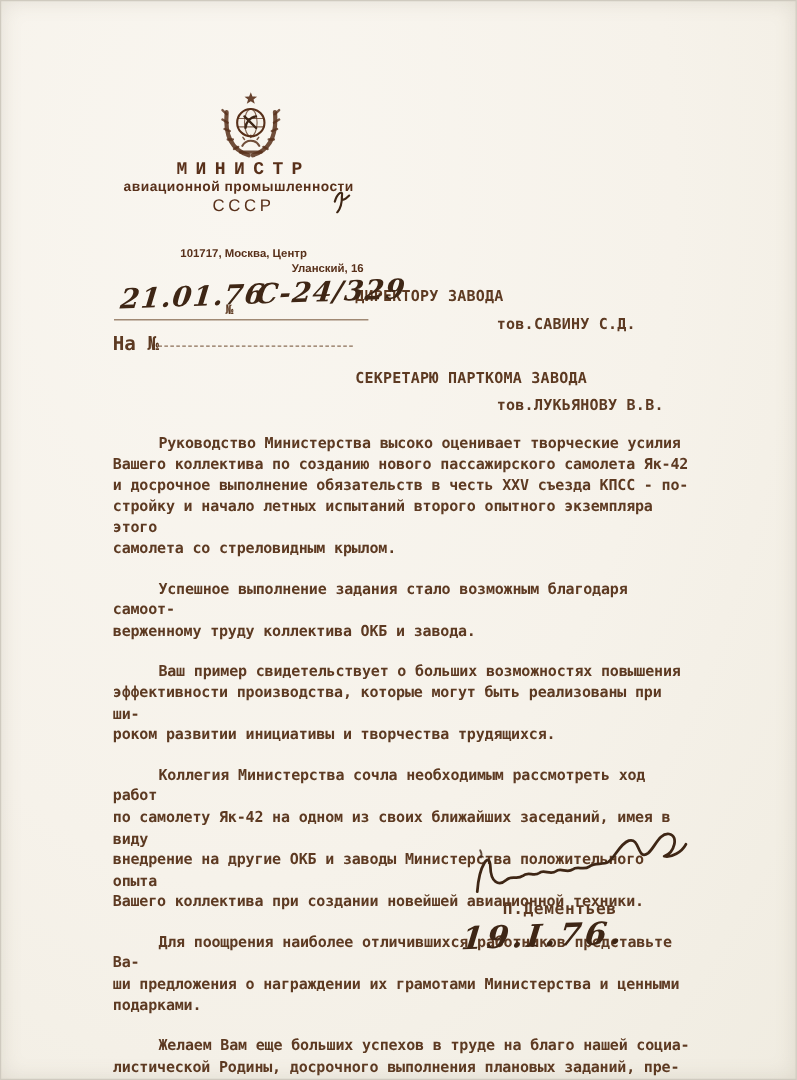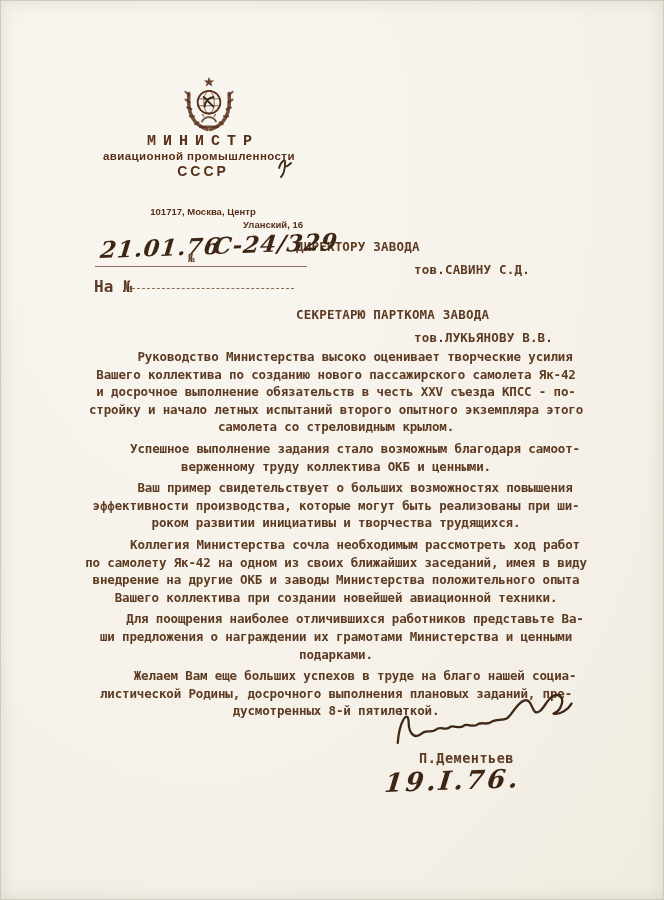--- a/index.html
+++ b/index.html
@@ -21,21 +21,21 @@
   }
   
   .emblem{position:absolute;left:180px;top:76px;width:58px;height:56px;}
   .lh-title{position:absolute;left:103px;top:133px;width:200px;text-align:center;
     font-family:Liberation Mono, monospace;font-weight:bold;font-size:15px;
     letter-spacing:7px;color:var(--ink-letterhead);}
   .lh-sub{position:absolute;left:103px;top:150px;width:200px;text-align:left;
     font-family:"Liberation Sans", sans-serif;font-weight:bold;font-size:11.5px;
     letter-spacing:.4px;color:var(--ink-letterhead);}
   .lh-country{position:absolute;left:103px;top:163px;width:200px;text-align:center;
-    font-family:"Liberation Sans", sans-serif;font-weight:bold;font-size:14px;
+    font-family:"Liberation Sans", sans-serif;font-weight:normal;font-size:14px;
     letter-spacing:3px;color:var(--ink-letterhead);}
   .lh-addr1{position:absolute;left:103px;top:206px;width:200px;text-align:center;
     font-family:"Liberation Sans", sans-serif;font-weight:bold;font-size:9.5px;
     color:var(--ink-letterhead);}
   .lh-addr2{position:absolute;left:103px;top:219px;width:200px;text-align:right;
     font-family:"Liberation Sans", sans-serif;font-weight:bold;font-size:9.5px;
     color:var(--ink-letterhead);}
   
   .recipient{position:absolute;left:296px;width:310px;font-weight:bold;
     font-size:12.5px;letter-spacing:.2px;color:var(--ink-typed);}
@@ -47,22 +47,22 @@
   .hand{font-family:"DejaVu Serif", serif;font-style:italic;font-weight:bold;
     color:var(--ink-hand);transform:skewX(-8deg) rotate(-2deg);transform-origin:left bottom;}
   .date-hand{position:absolute;left:99px;top:236px;font-size:23px;letter-spacing:1px;}
   .no-sign{position:absolute;left:188px;top:252px;font-size:11px;font-weight:bold;}
   .num-hand{position:absolute;left:212px;top:232px;font-size:23px;letter-spacing:1px;}
   .date-line{position:absolute;left:95px;top:266px;width:212px;border-top:1.6px solid var(--line);opacity:.8;}
   .reply-label{position:absolute;left:94px;top:277px;font-size:16px;font-weight:bold;text-align:right;}
   .reply-line{position:absolute;left:132px;top:288px;width:162px;border-top:1.7px dashed var(--line);opacity:.8;}
   
   .body-text{position:absolute;left:78px;top:344px;width:516px;}
-  .body-text p{margin:4px;font-size:12.5px;font-weight:bold;letter-spacing:-0.15px;
-    line-height:17.6px;white-space:pre-line;text-indent:38px;color:var(--ink-typed);text-align:center;}
+  .body-text p{margin:16px;font-size:12.5px;font-weight:bold;letter-spacing:-0.15px;
+    line-height:17.6px;white-space:pre-line;text-indent:38px;color:var(--ink-typed);}
   
   .signature{position:absolute;left:390px;top:692px;width:185px;height:60px;transform:rotate(-6deg);}
   .typed-name{position:absolute;left:419px;top:750px;font-size:13.5px;font-weight:bold;
     letter-spacing:.5px;color:var(--ink-typed);}
   .sig-date{position:absolute;left:383px;top:768px;font-size:26px;letter-spacing:3px;}
   svg .st{stroke:var(--ink-letterhead);fill:none;stroke-linecap:round;}
   svg .sh{stroke:var(--ink-hand);fill:none;stroke-linecap:round;stroke-linejoin:round;}
 </style>
 </head>
 <body>
@@ -115,21 +115,21 @@
   <div class="reply-label">На №</div>
   <div class="reply-line"></div>
 
   <div class="body-text">
     <p>Руководство Министерства высоко оценивает творческие усилия
 Вашего коллектива по созданию нового пассажирского самолета Як-42
 и досрочное выполнение обязательств в честь XXV съезда КПСС - по-
 стройку и начало летных испытаний второго опытного экземпляра этого
 самолета со стреловидным крылом.</p>
     <p>Успешное выполнение задания стало возможным благодаря самоот-
-верженному труду коллектива ОКБ и ценными.</p>
+верженному труду коллектива ОКБ и завода.</p>
     <p>Ваш пример свидетельствует о больших возможностях повышения
 эффективности производства, которые могут быть реализованы при ши-
 роком развитии инициативы и творчества трудящихся.</p>
     <p>Коллегия Министерства сочла необходимым рассмотреть ход работ
 по самолету Як-42 на одном из своих ближайших заседаний, имея в виду
 внедрение на другие ОКБ и заводы Министерства положительного опыта
 Вашего коллектива при создании новейшей авиационной техники.</p>
     <p>Для поощрения наиболее отличившихся работников представьте Ва-
 ши предложения о награждении их грамотами Министерства и ценными
 подарками.</p>

